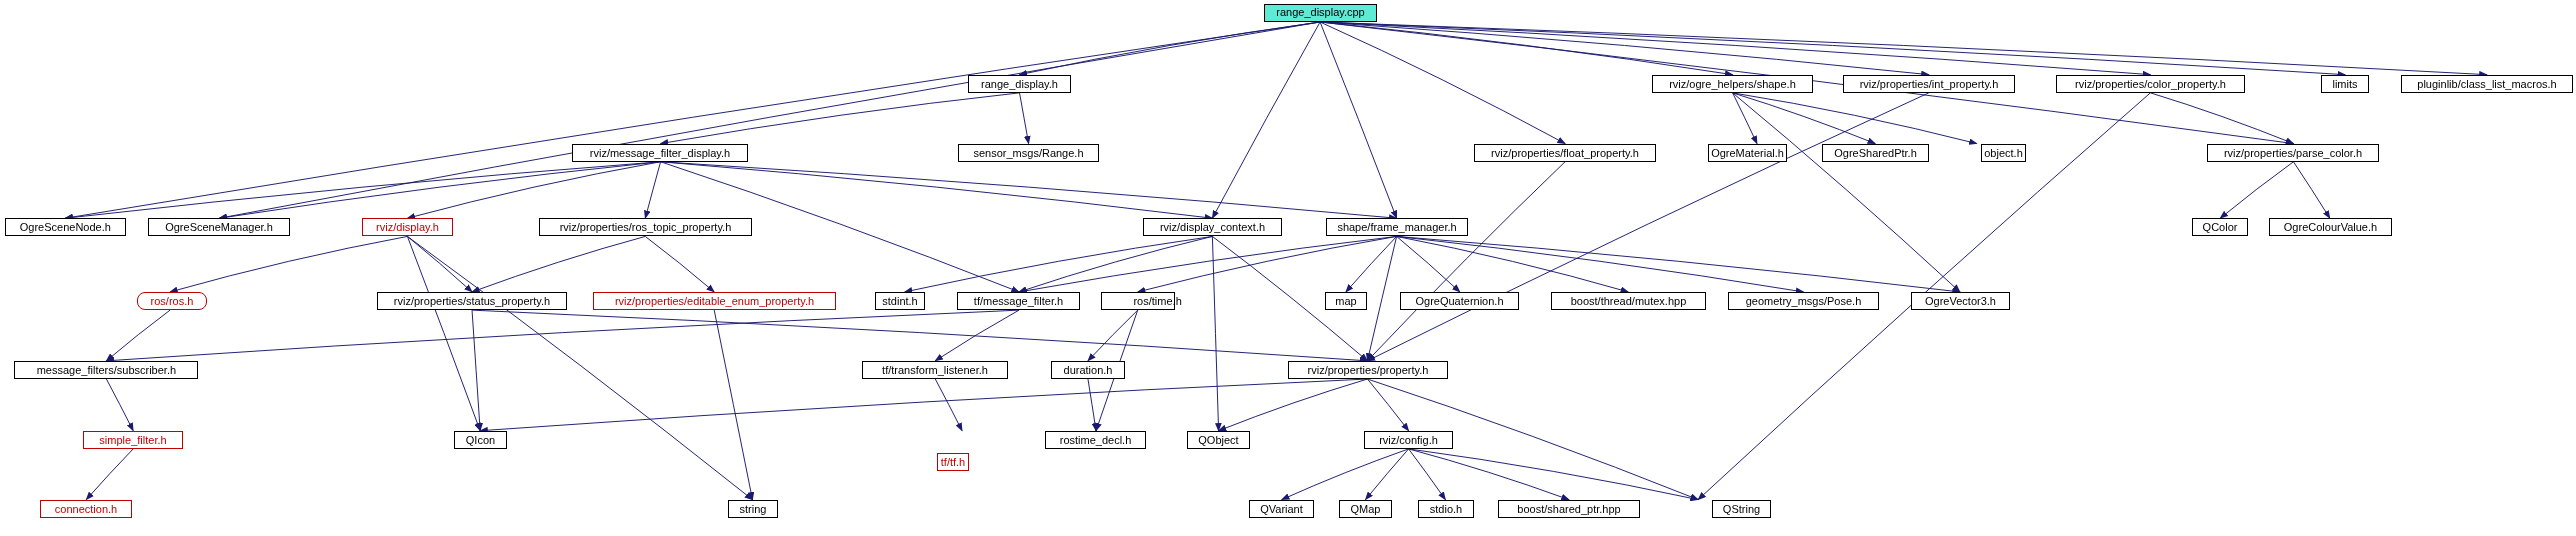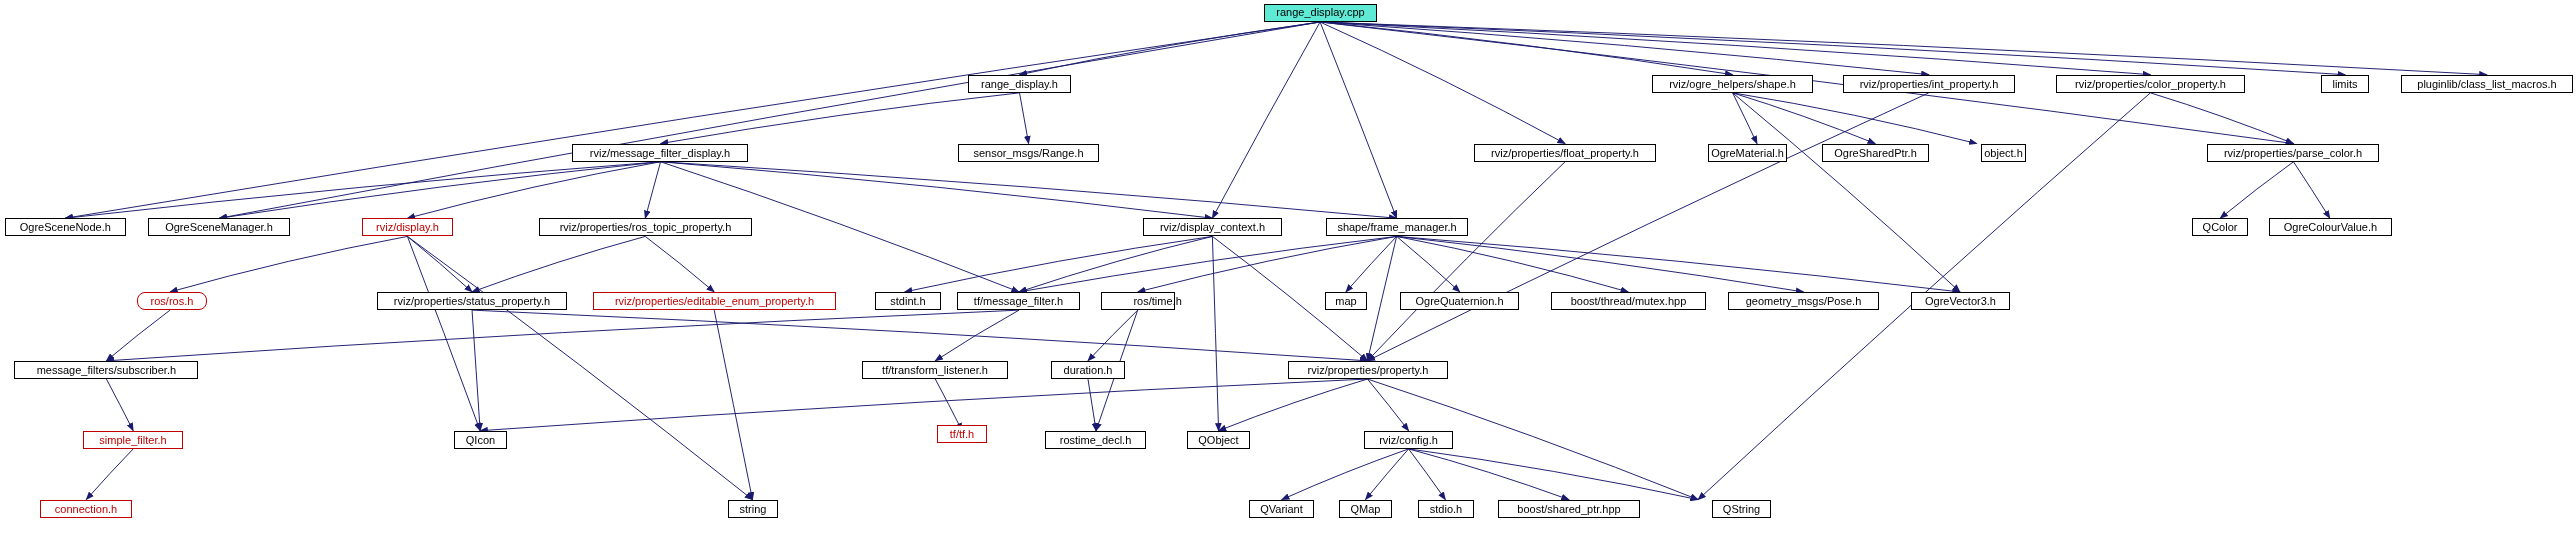--- a/index.html
+++ b/index.html
@@ -150,35 +150,35 @@
       <div class="node" style="left: 148px; top: 218px; width: 142px;">OgreSceneManager.h</div>
       <div class="node red" style="left: 362px; top: 218px; width: 91px;">rviz/display.h</div>
       <div class="node" style="left: 539px; top: 218px; width: 213px;">rviz/properties/ros_topic_property.h</div>
       <div class="node" style="left: 1143px; top: 218px; width: 139px;">rviz/display_context.h</div>
       <div class="node" style="left: 1326px; top: 218px; width: 142px;">shape/frame_manager.h</div>
       <div class="node" style="left: 2192px; top: 218px; width: 56px;">QColor</div>
       <div class="node" style="left: 2269px; top: 218px; width: 123px;">OgreColourValue.h</div>
       <div class="node red" style="left: 137px; top: 292px; width: 70px; border-radius: 8px;">ros/ros.h</div>
       <div class="node" style="left: 377px; top: 292px; width: 190px;">rviz/properties/status_property.h</div>
       <div class="node red" style="left: 593px; top: 292px; width: 243px;">rviz/properties/editable_enum_property.h</div>
-      <div class="node" style="left: 875px; top: 292px; width: 66px;">stdint.h</div>
+      <div class="node" style="left: 875px; top: 292px; width: 50px;">stdint.h</div>
       <div class="node" style="left: 957px; top: 292px; width: 123px;">tf/message_filter.h</div>
       <div class="node" style="left: 1101px; top: 292px; width: 74px; padding-left: 43px;">ros/time.h</div>
       <div class="node" style="left: 1325px; top: 292px; width: 42px;">map</div>
       <div class="node" style="left: 1400px; top: 292px; width: 119px;">OgreQuaternion.h</div>
       <div class="node" style="left: 1551px; top: 292px; width: 155px;">boost/thread/mutex.hpp</div>
       <div class="node" style="left: 1728px; top: 292px; width: 151px;">geometry_msgs/Pose.h</div>
       <div class="node" style="left: 1911px; top: 292px; width: 99px;">OgreVector3.h</div>
       <div class="node" style="left: 14.4px; top: 361px; width: 184px;">message_filters/subscriber.h</div>
       <div class="node" style="left: 862px; top: 361px; width: 146px;">tf/transform_listener.h</div>
       <div class="node" style="left: 1051px; top: 361px; width: 74px; text-align: right;">duration.h</div>
       <div class="node" style="left: 1288px; top: 361px; width: 160px;">rviz/properties/property.h</div>
       <div class="node red" style="left: 83px; top: 431px; width: 100px;">simple_filter.h</div>
       <div class="node" style="left: 454px; top: 431px; width: 53px;">QIcon</div>
-      <div class="node red" style="left: 937px; top: 425px; width: 50px;">tf/tf.h</div>
+      <div class="node red" style="left: 937px; top: 453px; width: 32px;">tf/tf.h</div>
       <div class="node" style="left: 1045px; top: 431px; width: 101px;">rostime_decl.h</div>
       <div class="node" style="left: 1187px; top: 431px; width: 63px;">QObject</div>
       <div class="node" style="left: 1364px; top: 431px; width: 89px;">rviz/config.h</div>
       <div class="node red" style="left: 40px; top: 500px; width: 92px;">connection.h</div>
       <div class="node" style="left: 728px; top: 500px; width: 50px;">string</div>
       <div class="node" style="left: 1249px; top: 500px; width: 65px;">QVariant</div>
       <div class="node" style="left: 1339px; top: 500px; width: 53px;">QMap</div>
       <div class="node" style="left: 1418px; top: 500px; width: 56px;">stdio.h</div>
       <div class="node" style="left: 1498px; top: 500px; width: 142px;">boost/shared_ptr.hpp</div>
       <div class="node" style="left: 1669px; top: 500px; width: 59px; margin-left: 43px;">QString</div>

